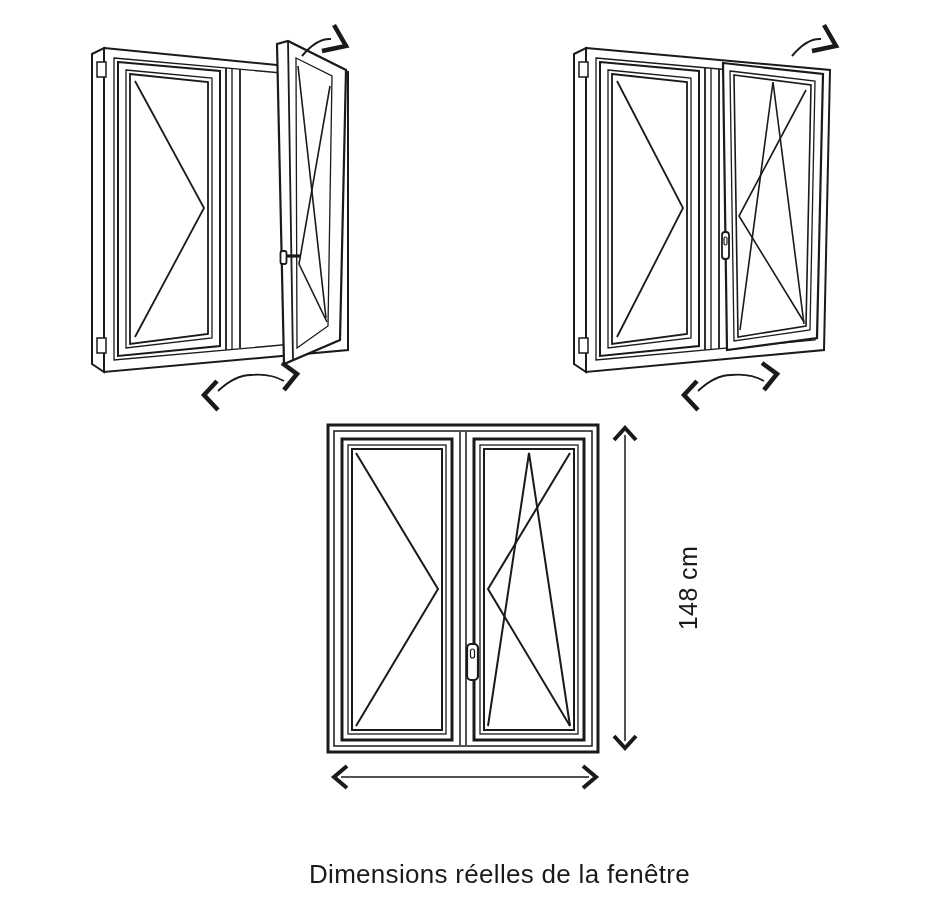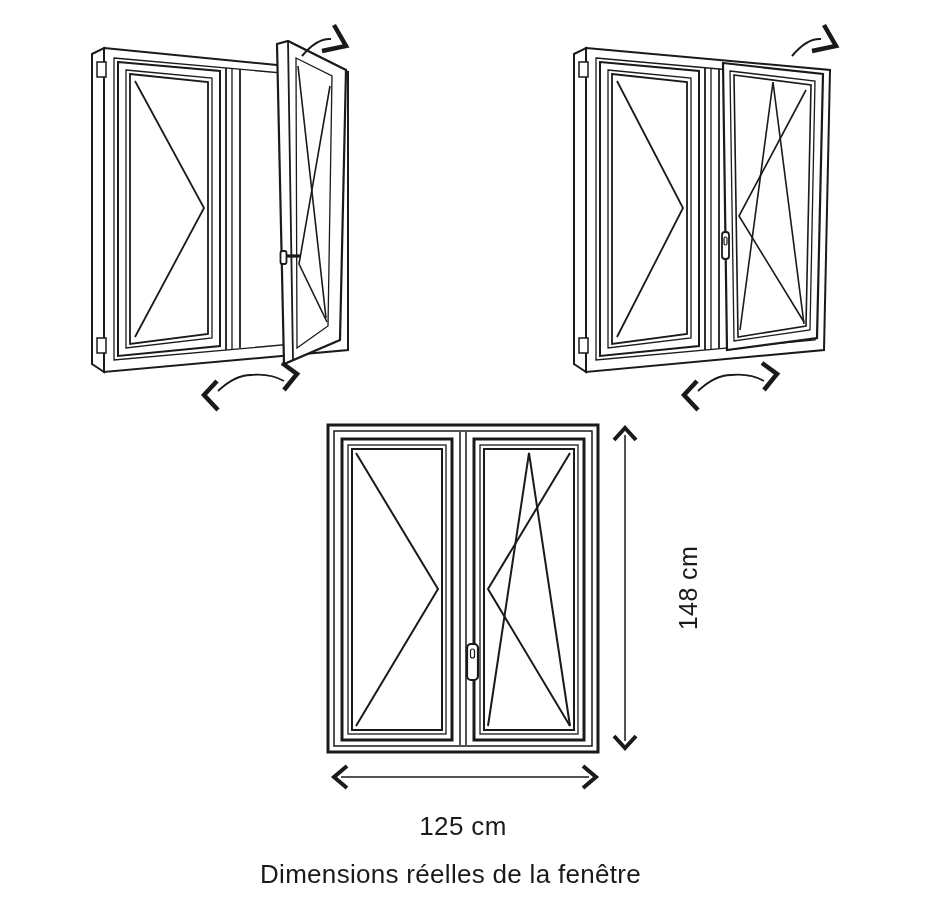--- a/index.html
+++ b/index.html
@@ -11,21 +11,21 @@
   .fig{position:absolute;}
   svg{display:block;}
   .ink{stroke:#1a1a1a;fill:none;stroke-linejoin:miter;}
   .paper{fill:#ffffff;stroke:#1a1a1a;}
   .dim-label{
     position:absolute;font-size:25px;letter-spacing:.4px;color:#1a1a1a;
     text-align:center;white-space:nowrap;
   }
   .rot{transform:rotate(-90deg);transform-origin:center center;}
   .caption{
-    position:absolute;left:260px;top:859px;width:420px;text-align:left;
+    position:absolute;left:270px;top:859px;width:420px;text-align:right;
     font-size:26px;letter-spacing:.3px;color:#1a1a1a;white-space:nowrap;
   }
 </style>
 </head>
 <body>
 
 <div class="canvas">
 
   <svg class="fig" style="left:80px;top:18px;" width="280" height="400" viewBox="0 0 280 400">
     <g>
@@ -138,17 +138,16 @@
     </g>
     <g>
       <path class="ink" stroke-width="1.5" d="M26,362 L274,362"></path>
       <path class="ink" stroke-width="4" d="M32,351 L19,362 L32,373"></path>
       <path class="ink" stroke-width="4" d="M268,351 L281,362 L268,373"></path>
     </g>
   </svg>
 
   <div class="dim-label rot" style="left:643px;top:575px;width:90px;height:26px;line-height:26px;">148 cm</div>
 
-  <div class="dim-label" style="left:398px;top:811px;width:130px;height:30px;line-height:30px;font-size:26px;">125 cm</div>
 
   <div class="caption">Dimensions réelles de la fenêtre</div>
 
 </div>
 
 </body></html>

